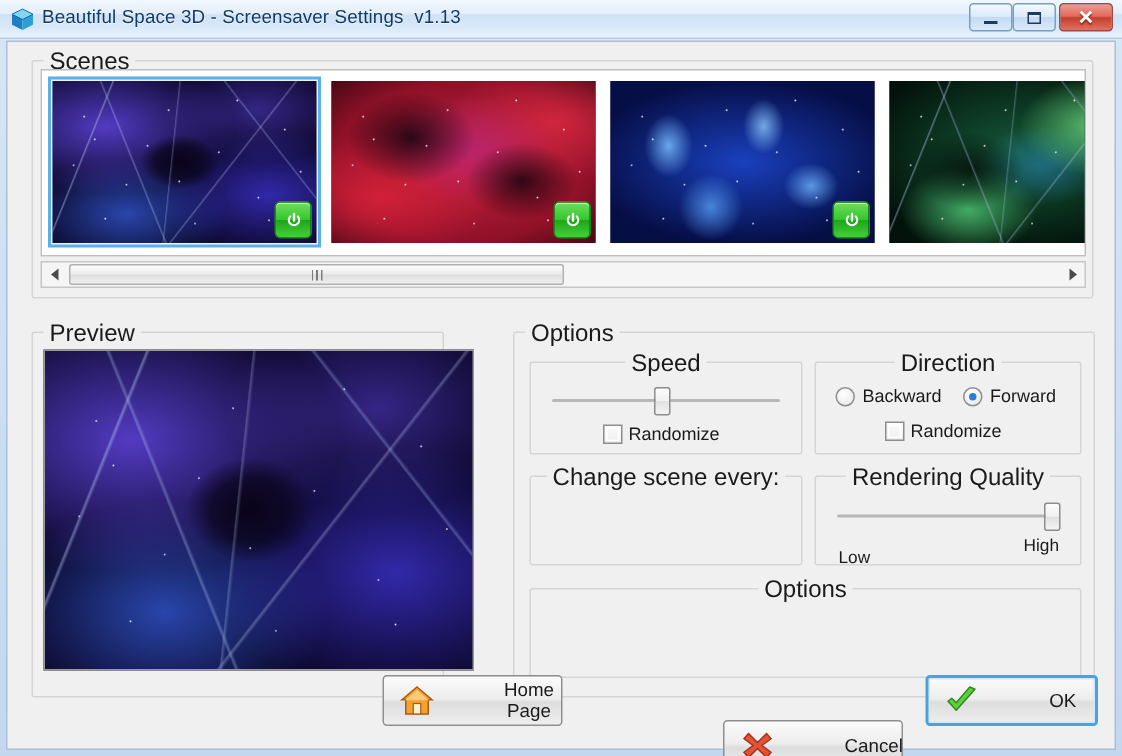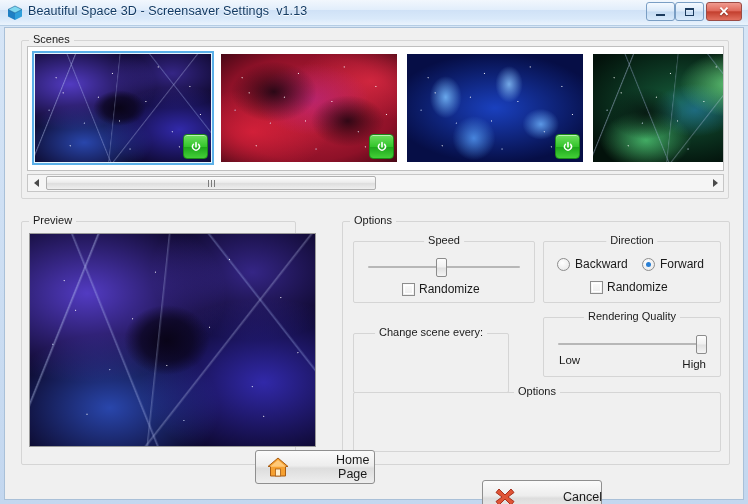--- a/index.html
+++ b/index.html
@@ -108,21 +108,21 @@
     border: 1px solid #d5d5d5;
     border-radius: 2px;
     box-sizing: border-box;
     background: transparent;
   }
   .group-label {
     position: absolute;
     top: -8px;
     background: #f0f0f0;
     padding: 0 4px;
-    font-size: 11px;
+    font-size: 16px;
     color: #1a1a1a;
     white-space: nowrap;
   }
   .group-label.left { left: 7px; }
   .group-label.center { left: 50%; transform: translateX(-50%); }
 
   
   #scenes-group {
     left: 16px; top: 12px;
     width: 708px; height: 159px;
@@ -311,21 +311,21 @@
   #speed-group {
     left: 10px; top: 19px;
     width: 182px; height: 62px;
   }
   #direction-group {
     left: 200px; top: 19px;
     width: 178px; height: 62px;
   }
   #scene-interval-group {
     left: 10px; top: 95px;
-    width: 156px; height: 60px; margin-top: 16px;
+    width: 182px; height: 60px;
   }
   #quality-group {
     left: 200px; top: 95px;
     width: 178px; height: 60px;
   }
   #wallpaper-group {
     left: 10px; top: 170px;
     width: 368px; height: 60px;
   }
 
@@ -603,21 +603,21 @@
       <div class="groupbox" id="scene-interval-group">
         <span class="group-label center">Change scene every:</span>
       </div>
 
       <div class="groupbox" id="quality-group">
         <span class="group-label center">Rendering Quality</span>
         <div class="slider" style="left:14px; right:14px; top:15px;">
           <div class="slider-track"></div>
           <div class="slider-thumb" style="left:93%;"></div>
         </div>
-        <span class="endcap-label" style="left:15px; top:36px;">Low</span>
+        <span class="endcap-label" style="left:15px; top:48px;">Low</span>
         <span class="endcap-label" style="right:14px; top:40px;">High</span>
       </div>
 
       <div class="groupbox" id="wallpaper-group">
         <span class="group-label center">Options</span>
       </div>
     </div>
 
   </div>
 
@@ -637,14 +637,22 @@
     <span class="btn-icon">
       <svg width="24" height="24" viewBox="0 0 24 24">
         <g stroke="#a8301c" stroke-width="1" fill="#e05436">
           <path d="M6 4 L12 10 L18 4 L21 7.5 L15 12 L21 16.5 L18 20 L12 14 L6 20 L3 16.5 L9 12 L3 7.5 Z"></path>
         </g>
       </svg>
     </span>
     <span class="btn-label">Cancel</span>
   </div>
 
+  <div class="dlg-btn default" id="btn-ok">
+    <span class="btn-icon">
+      <svg width="24" height="24" viewBox="0 0 24 24">
+        <path d="M3 12.5 L8.5 18.5 L21 4.5 L17.5 3 L8.5 13.5 L5.5 10.5 Z" fill="#5fcf3c" stroke="#2f8a1d" stroke-width="1" stroke-linejoin="round"></path>
+      </svg>
+    </span>
+    <span class="btn-label">OK</span>
+  </div>
 
 </div>
 
 </body></html>

